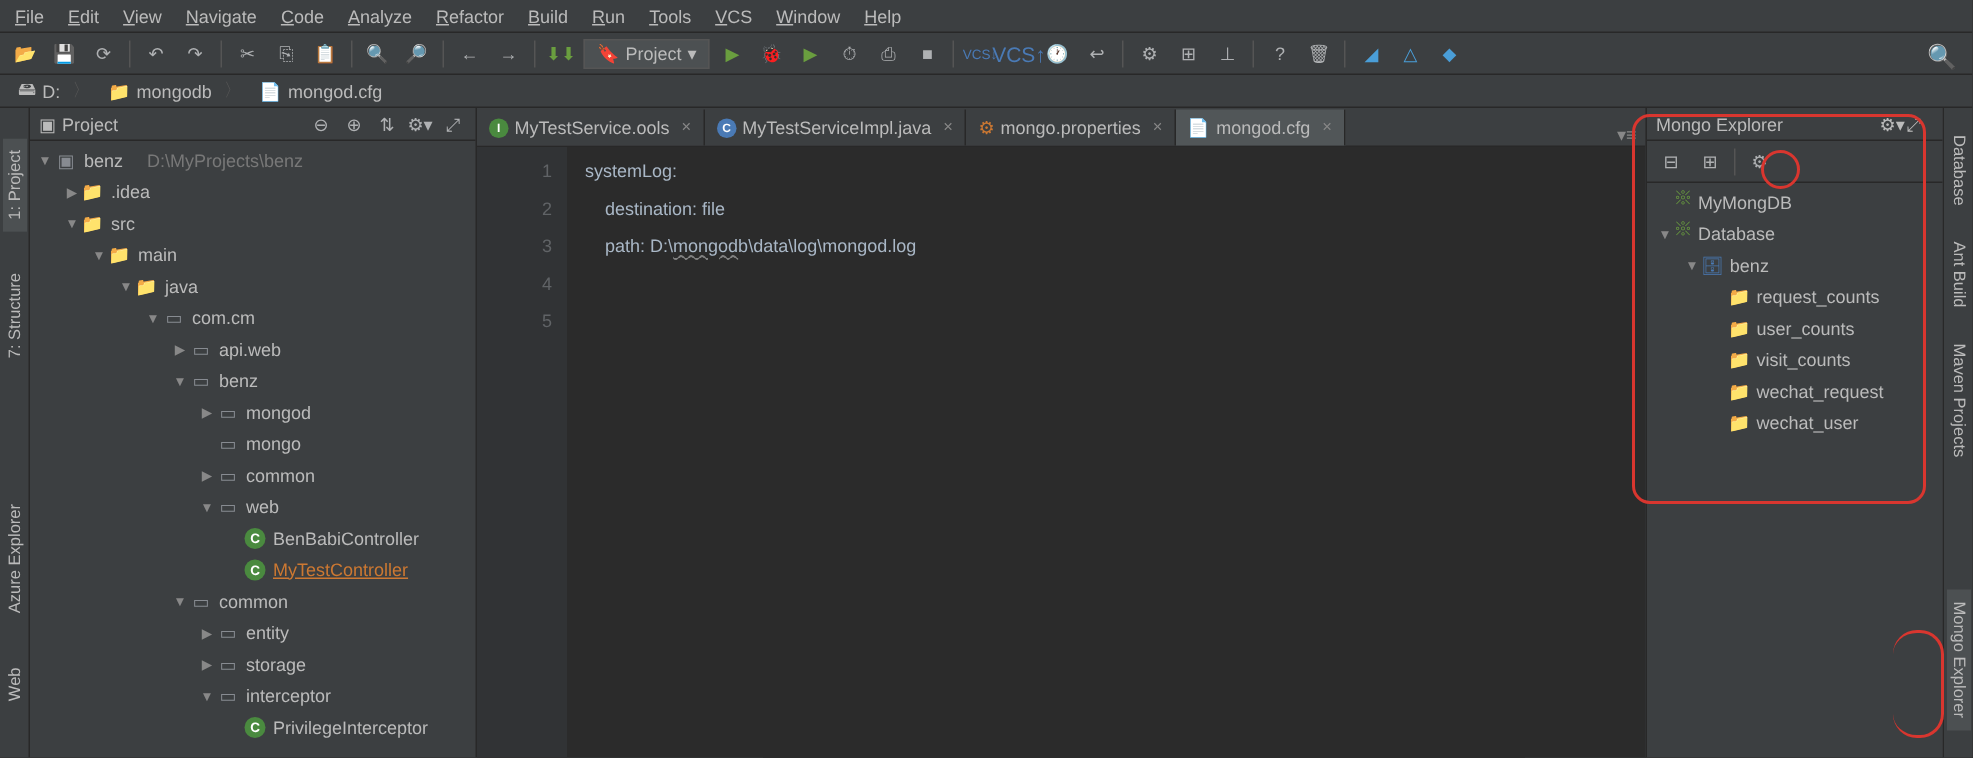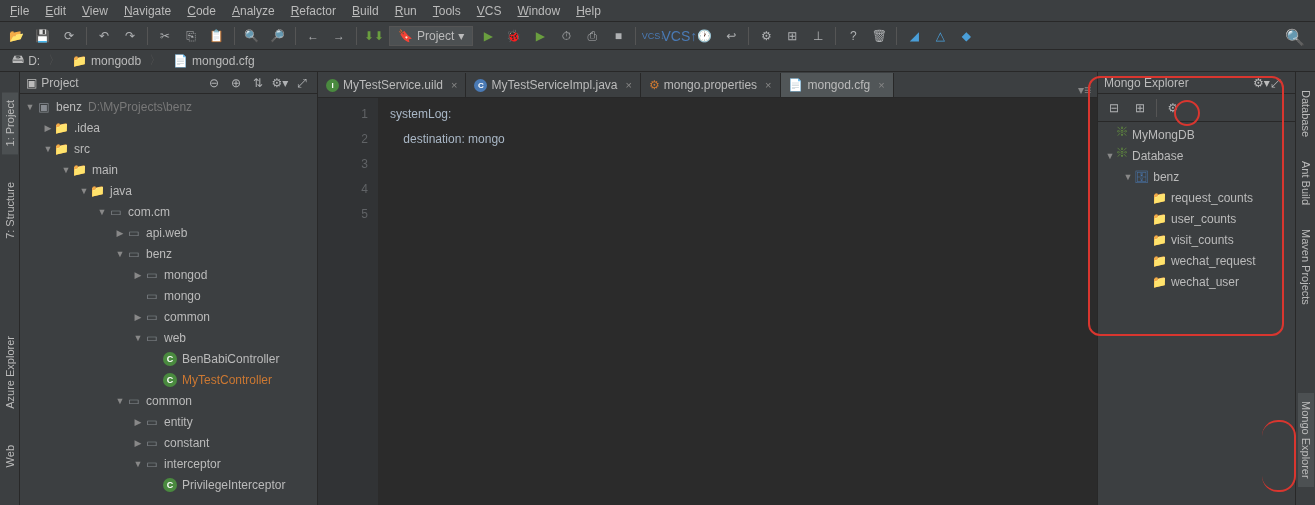--- a/index.html
+++ b/index.html
@@ -34,22 +34,22 @@
 
 .project-panel { width: 298px; background: #3c3f41; border-right: 1px solid #282828; display: flex; flex-direction: column; }
 .panel-header { height: 22px; display: flex; align-items: center; padding: 0 6px; border-bottom: 1px solid #282828; gap: 4px; }
 .panel-header .title { flex: 1; }
 .panel-header .icon-btn { width: 18px; height: 18px; display: flex; align-items: center; justify-content: center; color: #afb1b3; cursor: pointer; }
 .tree { flex: 1; overflow: auto; padding: 2px 0; }
 .tree-node { display: flex; align-items: center; height: 21px; padding-left: 4px; cursor: pointer; white-space: nowrap; }
 .tree-arrow { width: 12px; text-align: center; color: #888; font-size: 9px; }
 .tree-icon { width: 16px; text-align: center; margin-right: 4px; }
 .tree-label { color: #bbb; }
-.tree-label.highlight { color: #cc7832; }
-.tree-label.dim { color: #787878; margin-left: 6px; text-align: center; }
+.tree-label.highlight { color: #cc7832; text-decoration: underline; }
+.tree-label.dim { color: #787878; margin-left: 16px; text-align: center; }
 .folder-icon { color: #878b91; }
 .package-icon { color: #878b91; }
 .class-icon { width: 14px; height: 14px; border-radius: 50%; background: #4a8a3f; color: #fff; display: inline-flex; align-items: center; justify-content: center; font-size: 9px; font-weight: bold; }
 
 
 .editor-area { flex: 1; display: flex; flex-direction: column; background: #2b2b2b; }
 .editor-tabs { height: 26px; background: #3c3f41; display: flex; align-items: flex-end; border-bottom: 1px solid #282828; }
 .editor-tab { height: 24px; padding: 0 8px; display: flex; align-items: center; gap: 4px; background: #3c3f41; border-right: 1px solid #282828; cursor: pointer; position: relative; }
 .editor-tab.active { background: #515658; }
 .tab-close { color: #888; font-size: 11px; margin-left: 4px; }
@@ -270,40 +270,40 @@
           <span class="tree-label">common</span>
         </div>
         <div class="tree-node" style="padding-left: 112px;">
           <span class="tree-arrow">▶</span>
           <span class="tree-icon package-icon">▭</span>
           <span class="tree-label">entity</span>
         </div>
         <div class="tree-node" style="padding-left: 112px;">
           <span class="tree-arrow">▶</span>
           <span class="tree-icon package-icon">▭</span>
-          <span class="tree-label">constant</span>
+          <span class="tree-label">storage</span>
         </div>
         <div class="tree-node" style="padding-left: 112px;">
           <span class="tree-arrow">▼</span>
           <span class="tree-icon package-icon">▭</span>
           <span class="tree-label">interceptor</span>
         </div>
         <div class="tree-node" style="padding-left: 130px;">
           <span class="tree-arrow"></span>
           <span class="tree-icon"><span class="class-icon">C</span></span>
           <span class="tree-label">PrivilegeInterceptor</span>
         </div>
       </div>
   </div>
 
   <div class="editor-area">
     <div class="editor-tabs" id="etabs">
     <div class="editor-tab">
           <span class="tab-icon-i">I</span>
-          <span>MyTestService.uild</span>
+          <span>MyTestService.ools</span>
           <span class="tab-close">×</span>
         </div>
         <div class="editor-tab">
           <span class="tab-icon-c">C</span>
           <span>MyTestServiceImpl.java</span>
           <span class="tab-close">×</span>
         </div>
         <div class="editor-tab">
           <span class="tab-icon-p">⚙</span>
           <span>mongo.properties</span>
@@ -321,21 +321,22 @@
     <div class="editor-body">
       <div class="gutter" id="linegutter">
           <div>1</div>
           <div>2</div>
           <div>3</div>
           <div>4</div>
           <div>5</div>
         </div>
       <div class="code" id="code">
           <div class="code-line">systemLog:</div>
-          <div class="code-line">    destination: mongo</div>
+          <div class="code-line">    destination: file</div>
+          <div class="code-line">    path: D:\<span class="wavy">mongod</span>b\data\log\mongod.log</div>
         </div>
     </div>
   </div>
 
   <div class="right-panel">
     <div class="right-panel-header">
       <span class="title">Mongo Explorer</span>
       <span class="icon-btn" style="width:18px">⚙▾</span>
       <span class="icon-btn" style="width:18px">⤢</span>
     </div>

